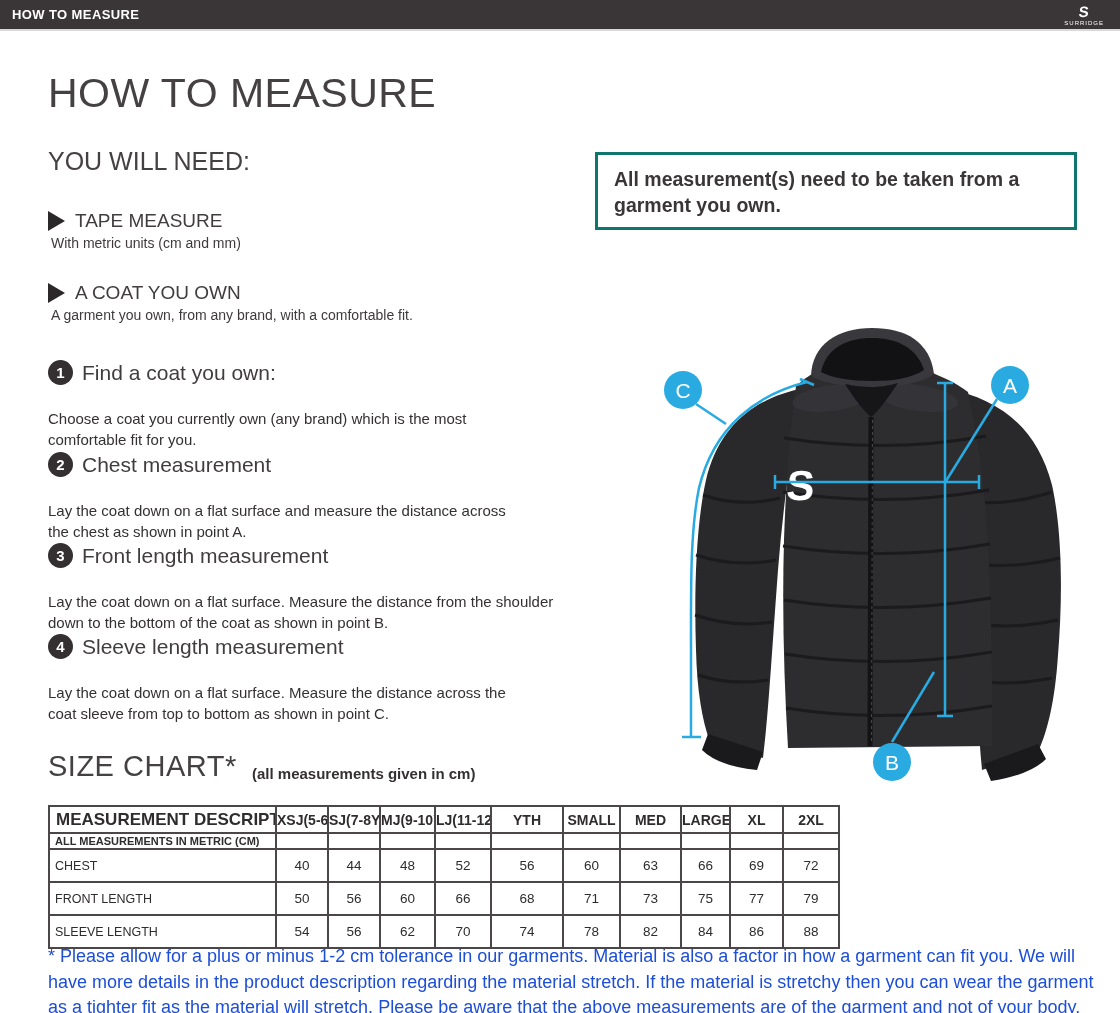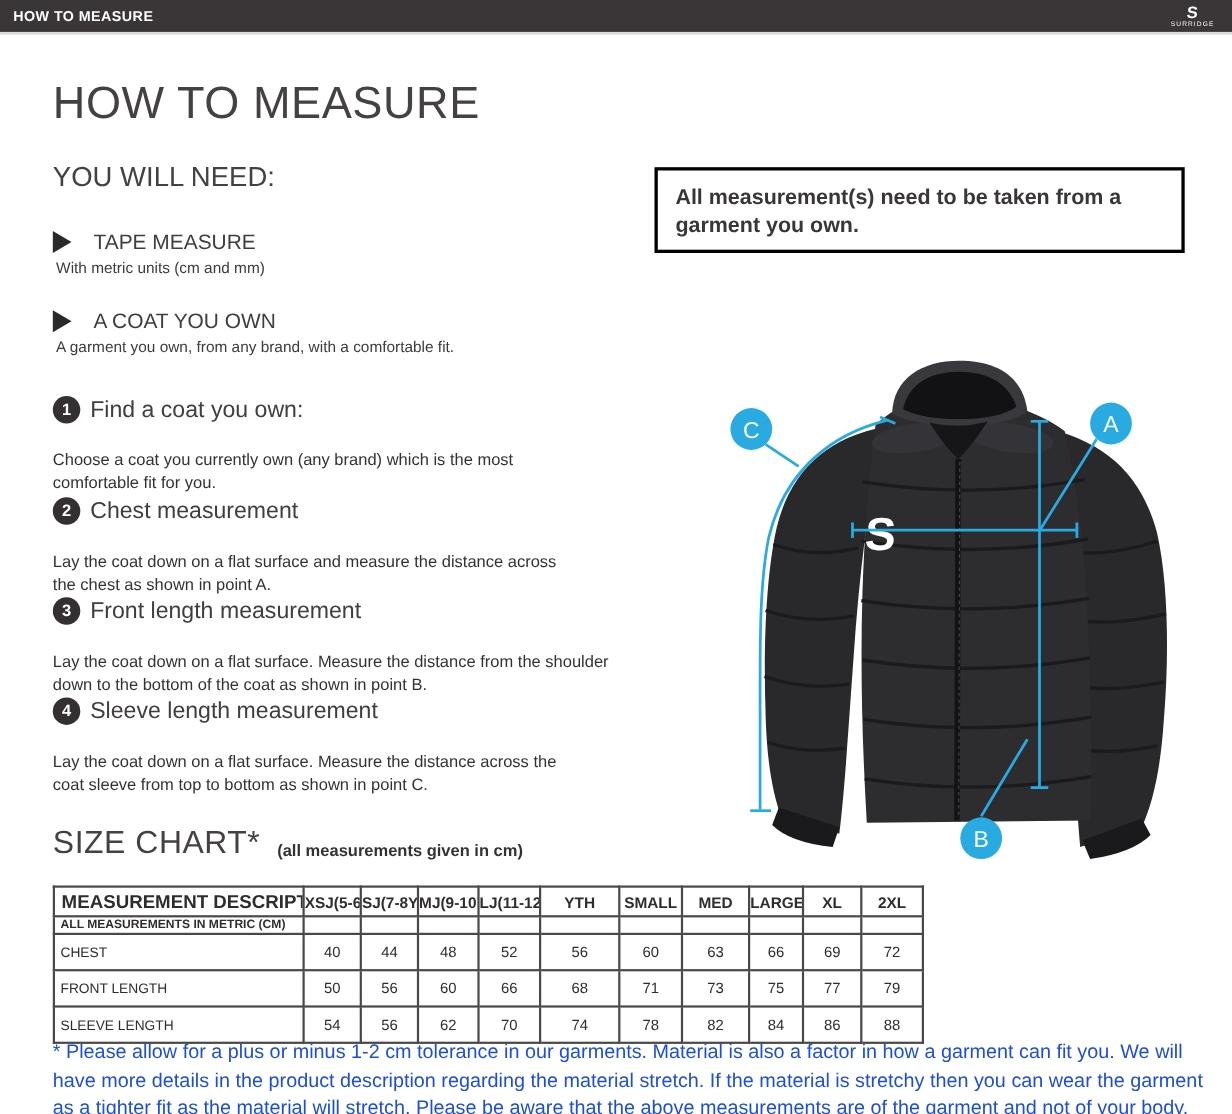--- a/index.html
+++ b/index.html
@@ -32,21 +32,21 @@
     position:absolute; left:48px; top:70px;
     font-size:41px; color:#454142; letter-spacing:.5px;
   }
   .need-heading {
     position:absolute; left:48px; top:147px;
     font-size:25px; color:#454142;
   }
 
   
   .need-item { position:absolute; left:48px; }
-  .need-item .row { display:flex; gap:20px; }
+  .need-item .row { display:flex; align-items:center; gap:10px; }
   .tri {
     width:0; height:0;
     border-left:17px solid #2b2829;
     border-top:10px solid transparent;
     border-bottom:10px solid transparent;
   }
   .need-label { font-size:19px; color:#413d3e; }
   .need-desc  { font-size:14px; color:#3f3b3c; margin-top:3px; margin-left:3px; }
 
   
@@ -58,21 +58,21 @@
     font-size:15px; font-weight:bold;
     display:flex; align-items:center; justify-content:center;
     flex:0 0 25px;
   }
   .step-title { font-size:21px; color:#413d3e; }
   .step-desc  { font-size:15px; color:#353132; line-height:1.38; margin-top:24px; }
 
   
   .callout {
     position:absolute; left:595px; top:152px; width:482px; height:78px;
-    border:3px solid #000000;
+    border:3px solid #0f766e;
     padding:11px 16px;
     font-size:19.5px; font-weight:bold; color:#3a3637; line-height:1.35;
   }
 
   
   .diagram { position:absolute; left:600px; top:320px; width:520px; height:480px; }
 
   
   .size-heading {
     position:absolute; left:48px; top:750px;

